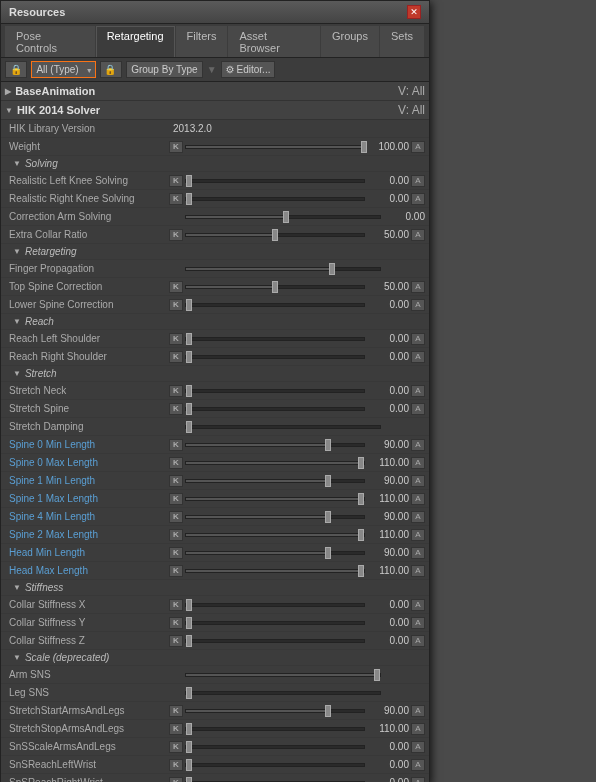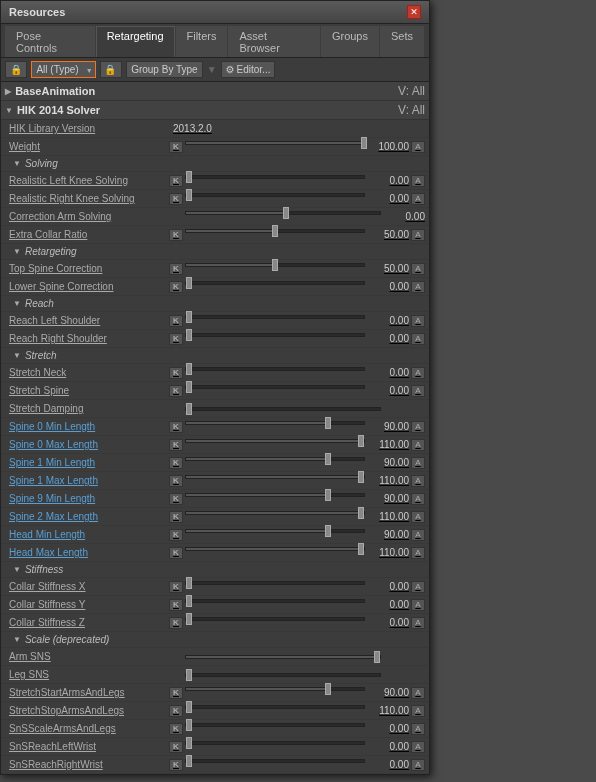--- a/index.html
+++ b/index.html
@@ -145,30 +145,29 @@
       padding: 1px 4px 1px 8px;
       border-bottom: 1px solid #383838;
       min-height: 18px;
     }
     .prop-label {
       flex: 0 0 160px;
       color: #aaa;
       font-size: 10px;
       white-space: nowrap;
       overflow: hidden;
-      text-decoration: underline;
     }
     .prop-label.blue {
       color: #5a9fd4;
     }
     .prop-controls {
       display: flex;
+      align-items: center;
       flex: 1;
       gap: 2px;
-      text-decoration: underline;
     }
     .k-btn {
       width: 14px;
       height: 12px;
       background: #555;
       border: 1px solid #333;
       color: #aaa;
       font-size: 8px;
       display: flex;
       align-items: center;
@@ -367,20 +366,30 @@
         <span class="prop-value">50.00</span>
         <div class="a-btn">A</div>
       </div>
     </div>
 
     <div class="sub-section">
       <span class="triangle">▼</span>
       <span class="sub-section-label">Retargeting</span>
     </div>
 
+    <div class="prop-row">
+      <span class="prop-label">Finger Propagation</span>
+      <div class="prop-controls">
+        <div class="slider-track" style="margin-left:16px">
+          <div class="slider-fill" style="width:75%"></div>
+          <div class="slider-thumb" style="left:calc(75% - 3px)"></div>
+        </div>
+        <span class="prop-value"></span>
+      </div>
+    </div>
 
     <div class="prop-row">
       <span class="prop-label">Top Spine Correction</span>
       <div class="prop-controls">
         <div class="k-btn">K</div>
         <div class="slider-track">
           <div class="slider-fill" style="width:50%"></div>
           <div class="slider-thumb" style="left:calc(50% - 3px)"></div>
         </div>
         <span class="prop-value">50.00</span>
@@ -520,21 +529,21 @@
         <div class="slider-track">
           <div class="slider-fill" style="width:100%"></div>
           <div class="slider-thumb" style="left:calc(100% - 6px)"></div>
         </div>
         <span class="prop-value">110.00</span>
         <div class="a-btn">A</div>
       </div>
     </div>
 
     <div class="prop-row">
-      <span class="prop-label blue">Spine 9 Min Length</span>
+      <span class="prop-label blue">Spine 4 Min Length</span>
       <div class="prop-controls">
         <div class="k-btn">K</div>
         <div class="slider-track">
           <div class="slider-fill" style="width:80%"></div>
           <div class="slider-thumb" style="left:calc(80% - 3px)"></div>
         </div>
         <span class="prop-value">90.00</span>
         <div class="a-btn">A</div>
       </div>
     </div>

